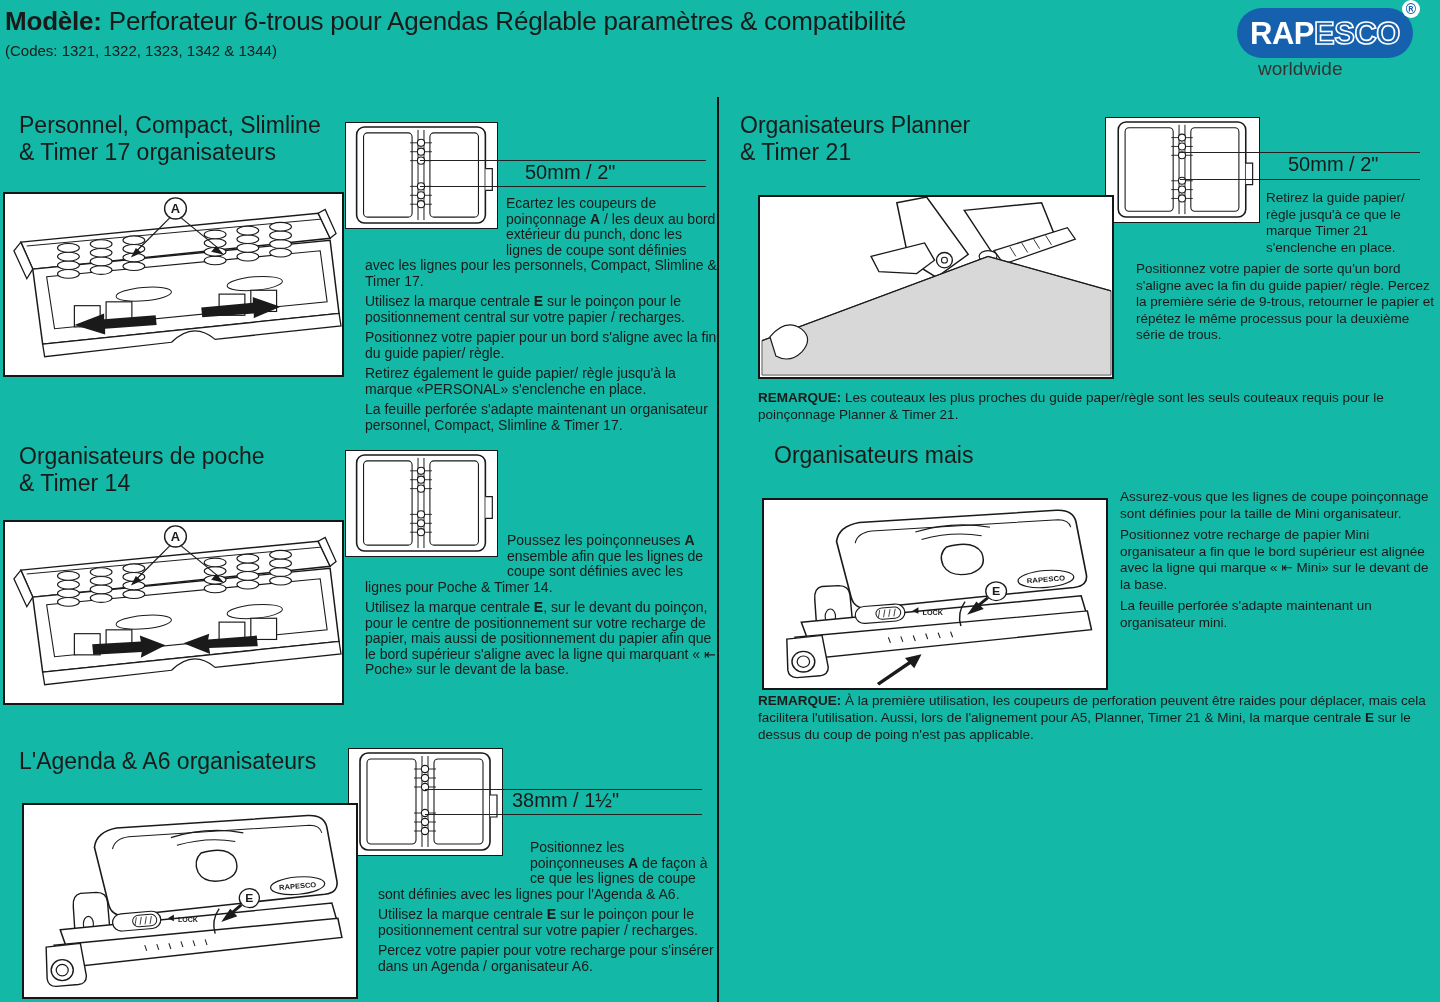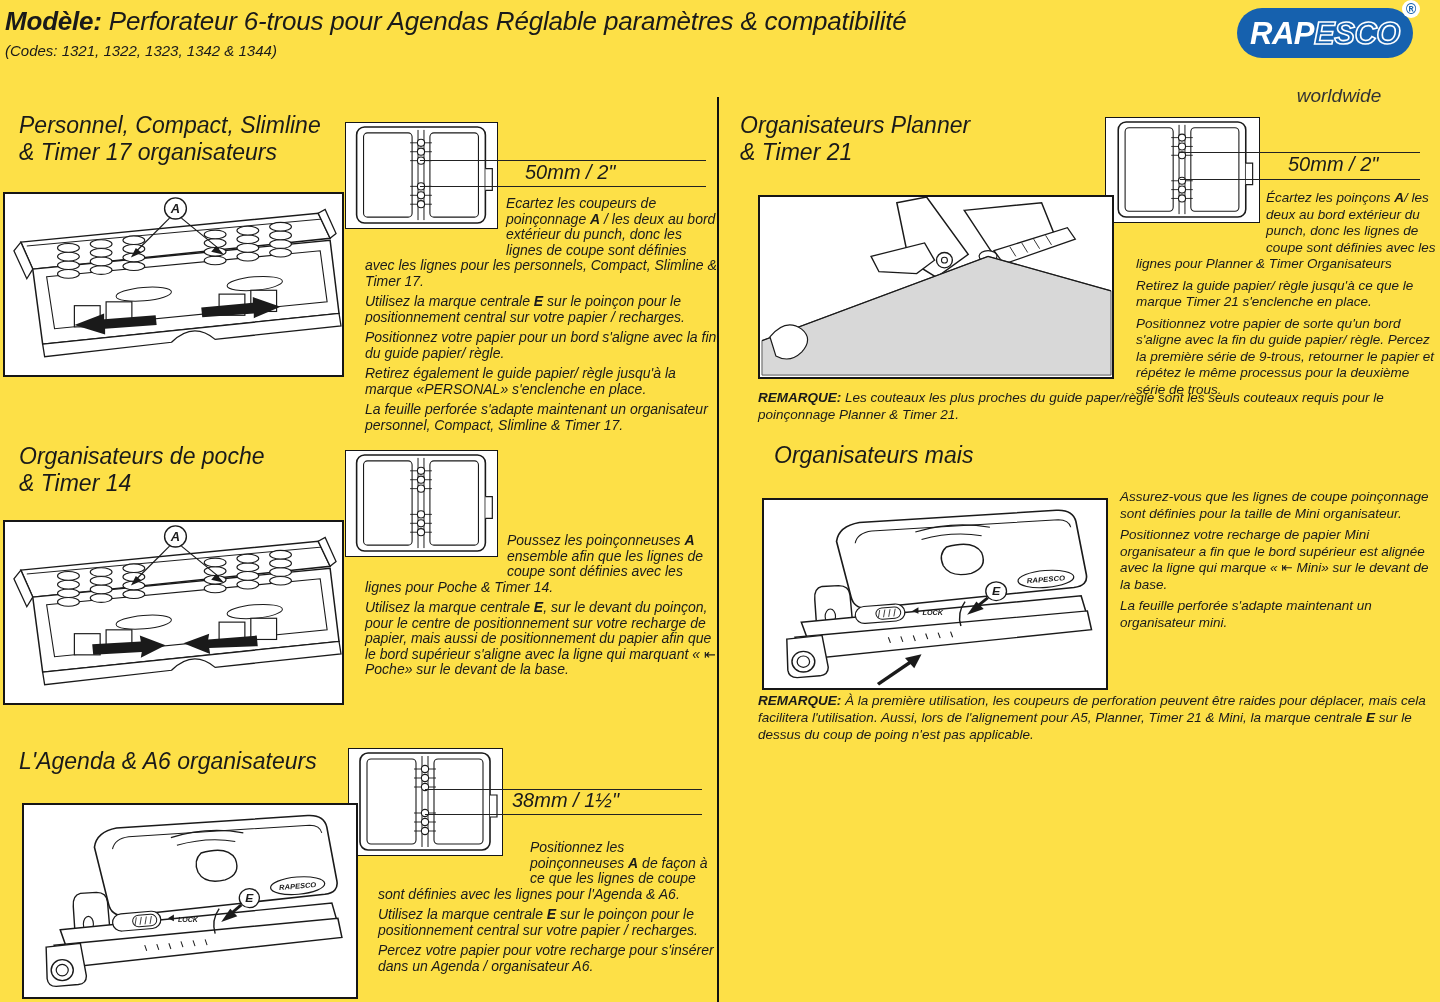--- a/index.html
+++ b/index.html
@@ -1,37 +1,37 @@
 <!DOCTYPE html>
 <html><head>
 <meta charset="utf-8">
 <style>
   html,body{margin:0;padding:0;background:#fff;}
-  #canvas{position:relative;width:1440px;height:1002px;background:#fde047;overflow:hidden;
-          font-family:"Liberation Sans","DejaVu Sans",sans-serif;color:#1a1a1a;font-style:italic;}
+  #canvas{position:relative;width:1440px;height:1002px;background:#14b8a6;overflow:hidden;
+          font-family:"Liberation Sans","DejaVu Sans",sans-serif;color:#1a1a1a;}
   .abs{position:absolute;}
   .h1{font-size:26px;letter-spacing:-0.2px;white-space:nowrap;}
   .h1 b{font-weight:bold;}
   .codes{font-size:15px;}
   .h2{font-size:23px;line-height:27px;white-space:pre-line;margin-left:16px;}
   .body-text p{margin:0 0 5px 0;font-size:14px;line-height:15.5px;}
   .body-text-r p{margin:0 0 5px 0;font-size:13.5px;line-height:16.5px;}
   .note p{margin:0;font-size:13.5px;line-height:17px;}
   .wrapspacer{float:left;}
   .box{position:absolute;border:2px solid #161616;background:#fff;box-sizing:border-box;}
   .orgbox{position:absolute;border:1.6px solid #161616;background:#fff;box-sizing:border-box;}
   .dimline{position:absolute;height:0;border-top:1.5px solid #222;z-index:4;}
   .dimlabel{position:absolute;font-size:20px;white-space:nowrap;z-index:5;}
   .logo-pill{position:absolute;left:1237px;top:8px;width:176px;height:50px;border-radius:25px;
              display:flex;align-items:center;justify-content:center;}
   .logo-text{font-size:31px;font-weight:bold;color:#fff;letter-spacing:-0.5px;line-height:1;}
   .logo-outline{color:transparent;-webkit-text-stroke:1.6px #ffffff;}
   .logo-reg{position:absolute;left:1402px;top:0px;width:18px;height:18px;border-radius:50%;
             background:#fff;font-size:14px;font-weight:bold;text-align:center;line-height:18px;}
-  .tagline{position:absolute;left:1258px;top:58px;width:162px;text-align:center;font-size:19px;color:#333;margin-top:27px;}
+  .tagline{position:absolute;left:1258px;top:58px;width:162px;text-align:left;font-size:19px;color:#333;}
   .divider{position:absolute;left:717px;top:97px;width:2px;height:905px;background:#111;}
   svg{display:block;}
   svg text{font-family:"Liberation Sans","DejaVu Sans",sans-serif;}
 </style>
 </head>
 <body>
 
 <div id="canvas">
 
   
@@ -281,21 +281,20 @@
 
     <div class="box" style="left:758px;top:195px;width:356px;height:184px;">
       <svg viewBox="0 0 355 188" width="352" height="180" preserveAspectRatio="none">
           <use href="#punchpaper"></use>
         </svg>
     </div>
 
     <div class="abs body-text-r" style="left:1136px;top:190px;width:302px;">
       <div class="wrapspacer" style="width:130px;height:50px;"></div>
       <div>
-          <p>Écartez les poinçons <b>A</b>/ les deux au bord extérieur du punch, donc les lignes de coupe sont définies avec les lignes pour Planner &amp; Timer Organisateurs</p>
           <p>Retirez la guide papier/ règle jusqu'à ce que le marque Timer 21 s'enclenche en place.</p>
           <p>Positionnez votre papier de sorte qu'un bord s'aligne avec la fin du guide papier/ règle.  Percez la  première série de 9-trous, retourner le papier et répétez le même processus pour la deuxième série de trous.</p>
         </div>
     </div>
 
     <div class="abs note" style="left:758px;top:389px;width:682px;">
         <p><b>REMARQUE:</b>  Les couteaux les plus proches du guide paper/règle sont les seuls couteaux requis pour le poinçonnage Planner &amp; Timer 21.</p>
       </div>
   </div>
 

